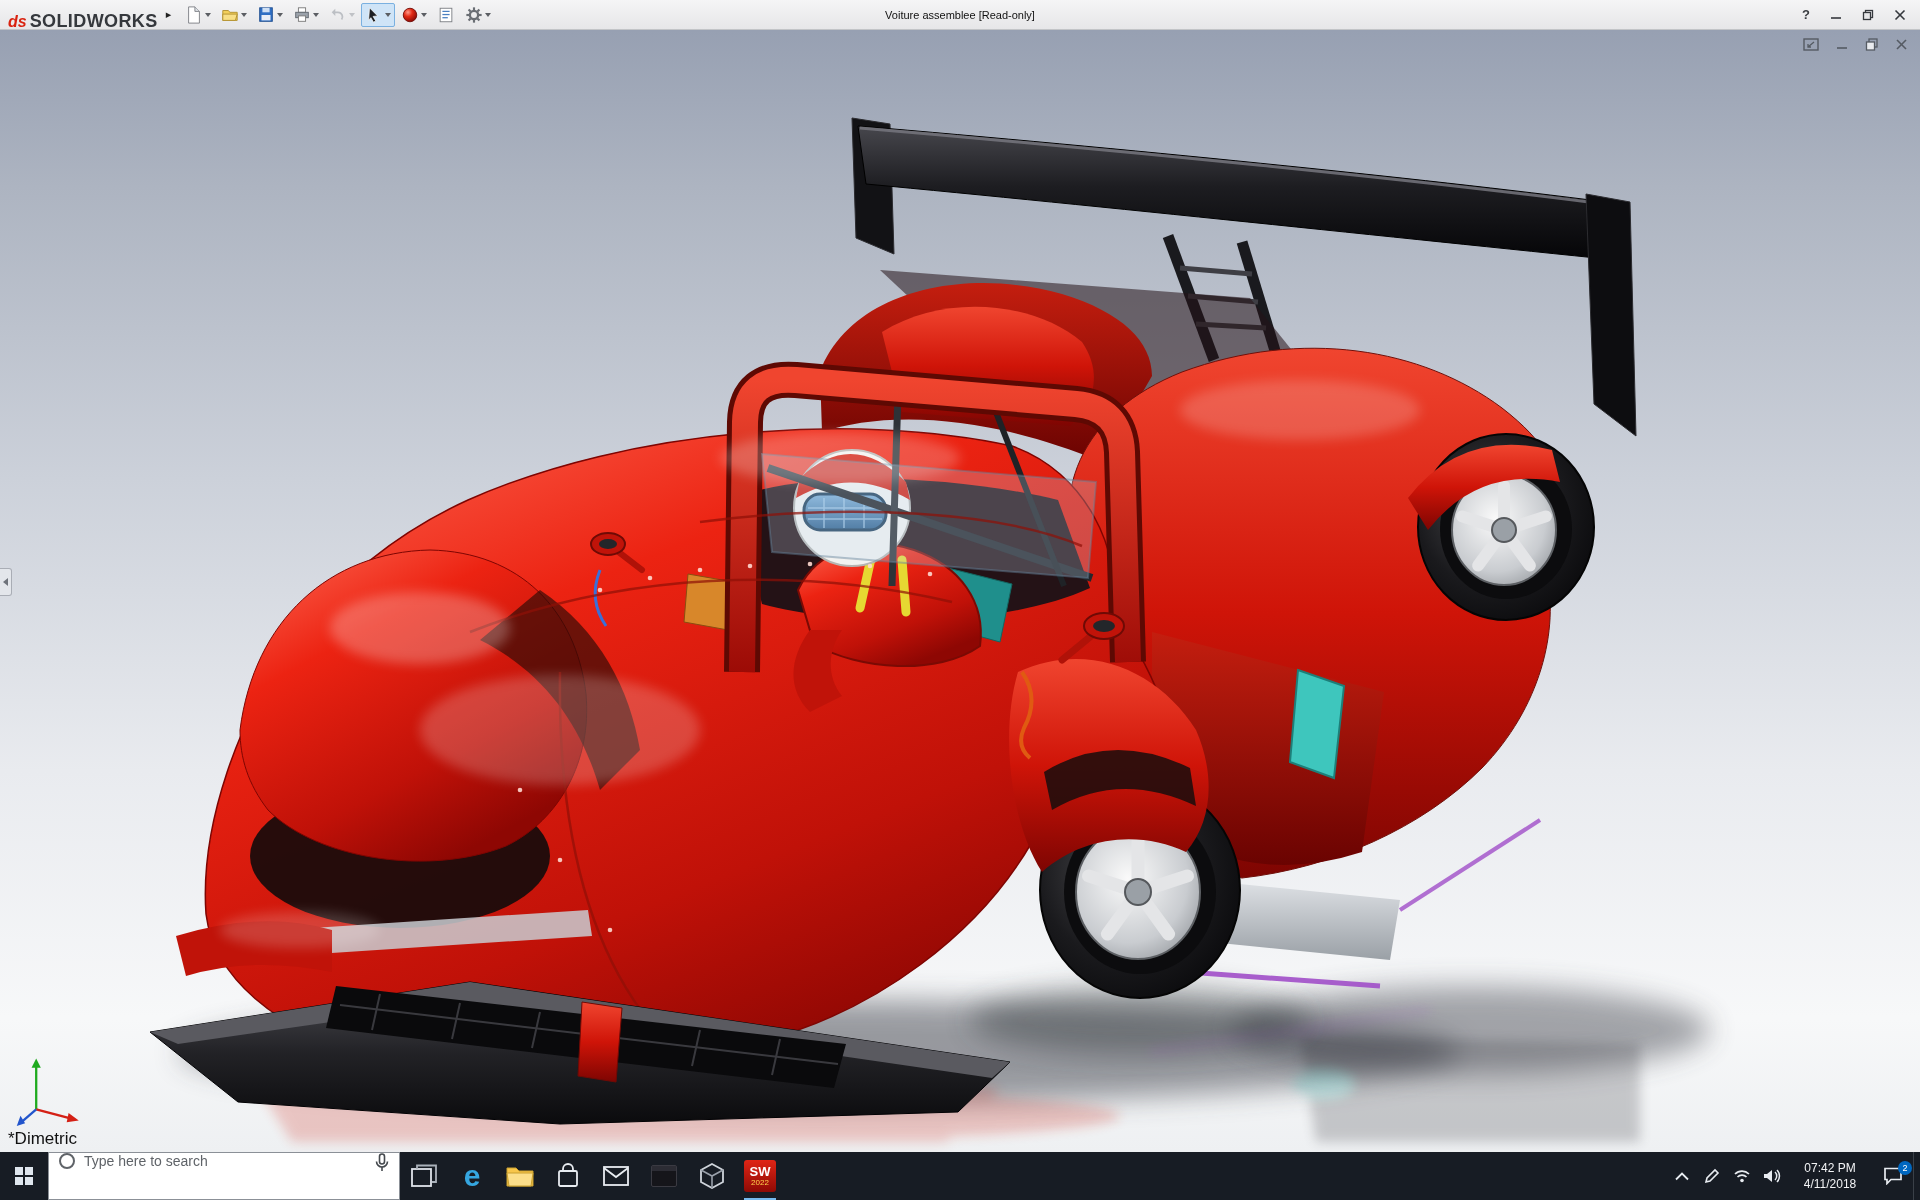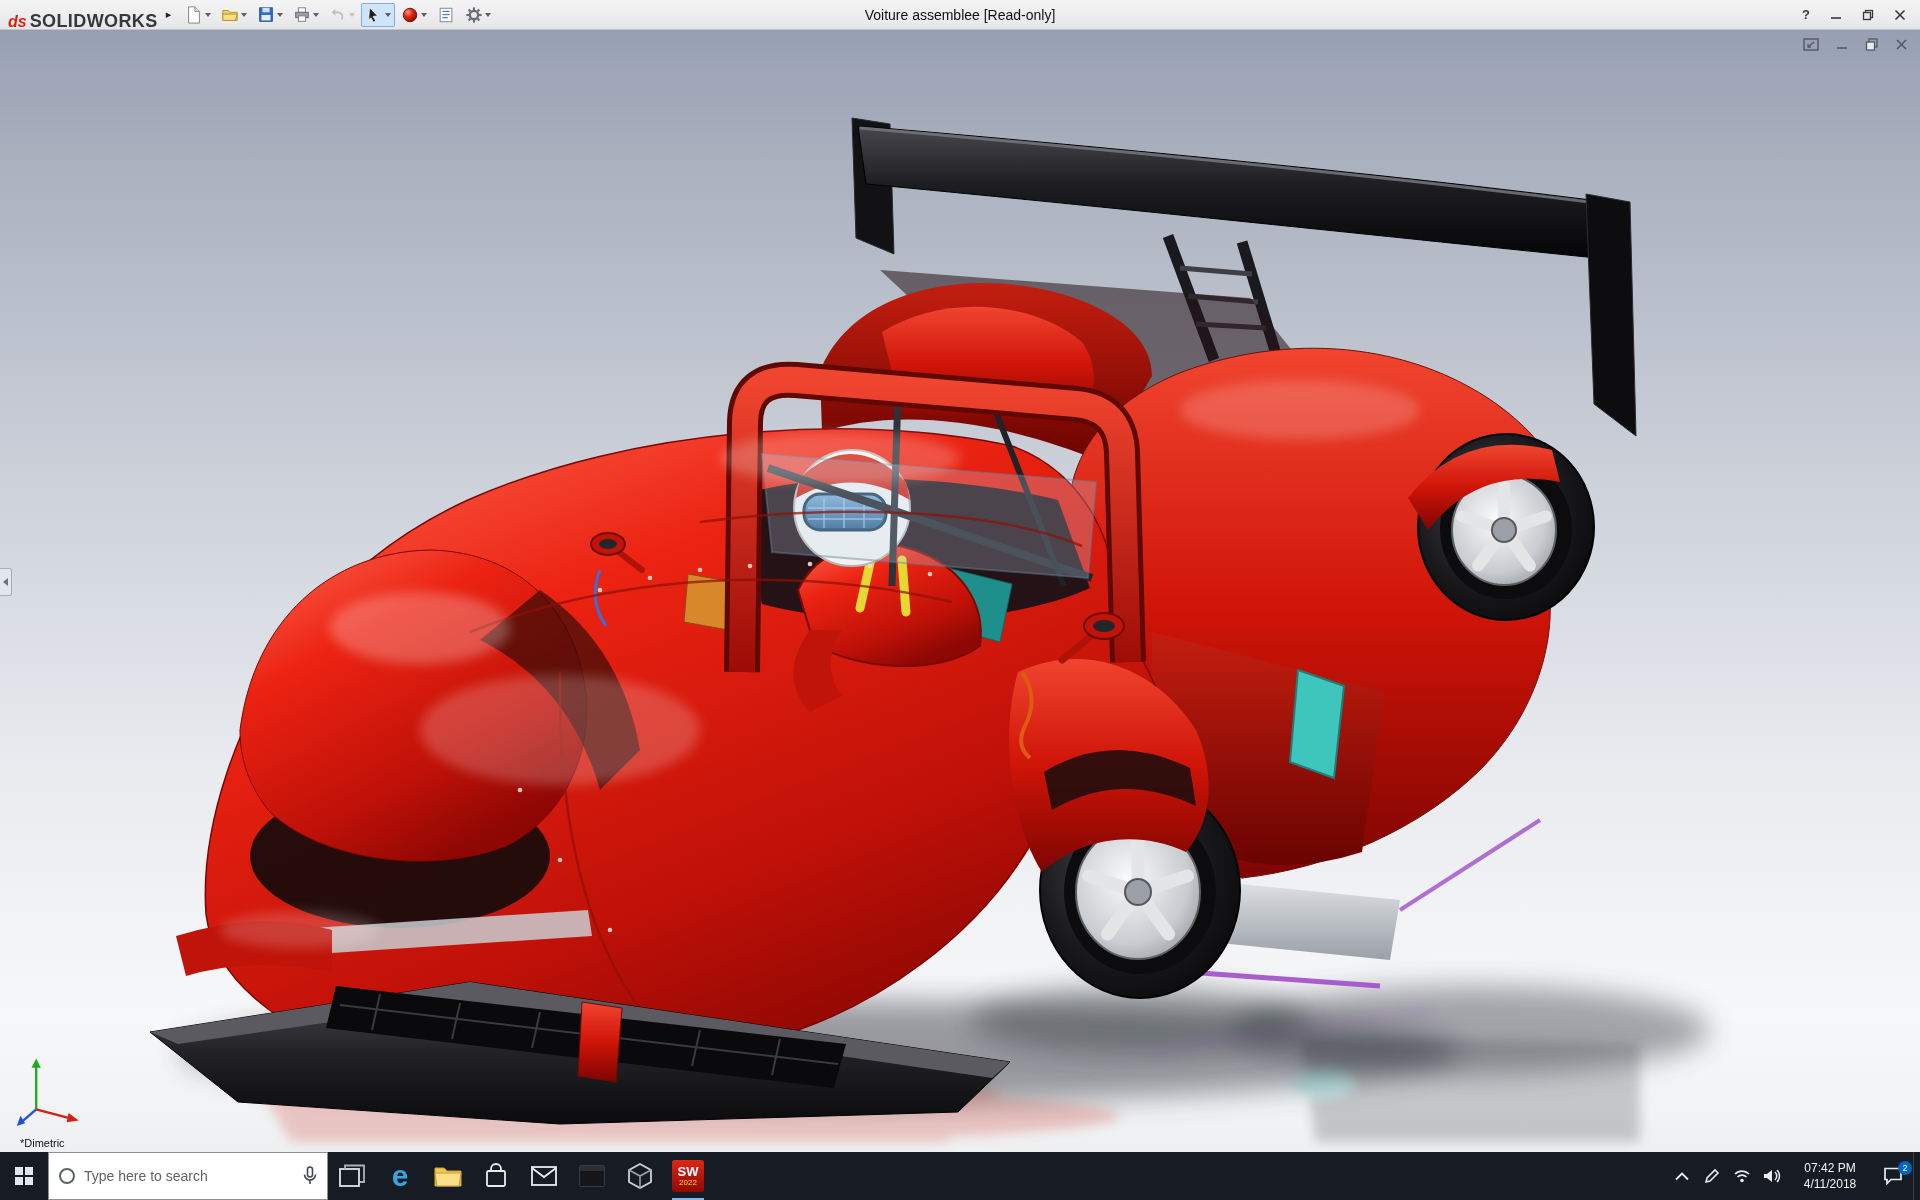--- a/index.html
+++ b/index.html
@@ -12,44 +12,44 @@
   .logo{display:flex;align-items:baseline;gap:3px;margin-right:4px;}
   .logo .ds{color:#d9220f;font-weight:bold;font-style:italic;font-size:16px;margin-top:16px;}
   .logo .sw{font-weight:bold;color:#35383d;font-size:18px;letter-spacing:.4px;}
   .flyout{font-size:11px;color:#222;background:none;border:none;margin:0 10px 0 4px;cursor:pointer;}
   .toolbar{display:flex;align-items:center;gap:2px;}
   .tb{display:flex;align-items:center;gap:2px;background:none;border:1px solid transparent;padding:2px 3px;border-radius:2px;cursor:pointer;}
   .tb.active{background:#cfe4f7;border-color:#7ab0e0;}
   .tb .caret{width:0;height:0;border-left:3.5px solid transparent;border-right:3.5px solid transparent;border-top:4px solid #5b5e63;}
   .tb.disabled .caret{border-top-color:#c0c2c6;}
   .tb svg{display:block;}
-  .tbar-title{position:absolute;left:50%;transform:translateX(-50%);font-size:14px;color:#111;white-space:nowrap;}
+  .tbar-title{position:absolute;left:50%;transform:translateX(-50%);font-size:11px;color:#111;white-space:nowrap;}
   .winctl{margin-left:auto;display:flex;align-items:center;gap:20px;padding-right:6px;}
   .winctl .help{font-size:13px;font-weight:bold;color:#3a3d42;background:none;border:none;cursor:pointer;}
   .winctl button{background:none;border:none;cursor:pointer;display:flex;align-items:center;}
 
   
   .viewport{position:absolute;top:30px;left:0;width:1920px;height:1122px;
     background:linear-gradient(180deg,#97a0b2 0%,#adb4c1 14%,#ccd1da 40%,#e9ebef 66%,#f7f8f9 88%,#eef0f2 100%);}
   .viewport>svg.scene{position:absolute;inset:0;width:100%;height:100%;}
   .docctl{position:absolute;top:8px;right:12px;display:flex;gap:16px;z-index:5;}
   .docctl button{background:none;border:none;cursor:pointer;padding:0;display:flex;}
   .panel-tab{position:absolute;left:0;top:538px;width:12px;height:28px;background:#e3e6eb;border:1px solid #a9adb5;
     border-left:none;border-radius:0 3px 3px 0;display:flex;align-items:center;justify-content:center;cursor:pointer;z-index:5;}
   .panel-tab i{width:0;height:0;border-top:4px solid transparent;border-bottom:4px solid transparent;border-right:5px solid #6e737b;}
-  .view-label{position:absolute;left:20px;bottom:3px;font-size:11px;color:#101010;z-index:5;}
+  .view-label{position:absolute;left:8px;bottom:3px;font-size:17px;color:#101010;z-index:5;}
   .triad{position:absolute;left:14px;bottom:24px;width:74px;height:78px;z-index:5;}
 
   
   .taskbar{position:absolute;left:0;bottom:0;width:1920px;height:48px;background:#171c24;display:flex;align-items:stretch;z-index:40;}
   .tile{width:48px;display:flex;align-items:center;justify-content:center;background:none;border:none;cursor:pointer;position:relative;}
   .tile.running::after{content:"";position:absolute;left:8px;right:8px;bottom:0;height:2.5px;background:#76b9ed;}
   .win-logo{display:grid;grid-template-columns:8px 8px;grid-template-rows:8px 8px;gap:1.5px;transform:rotate(0deg);}
   .win-logo div{background:#dfe6ee;}
-  .searchbox{width:280px;background:#ffffff;border:1px solid #8b9097;display:flex;align-items:center;padding:0 10px;gap:9px;}
+  .searchbox{width:352px;background:#ffffff;border:1px solid #8b9097;display:flex;align-items:flex-start;padding:0 10px;gap:9px;}
   .cortana-ring{width:16px;height:16px;border:2px solid #5f6368;border-radius:50%;flex:0 0 auto;}
   .searchbox input{flex:1;border:none;outline:none;background:transparent;font-size:14px;color:#222;font-family:inherit;}
   .searchbox input::placeholder{color:#5f6368;}
   .edge-letter{font-size:30px;font-weight:bold;color:#35a6e0;line-height:1;}
   .console-ic{width:26px;height:22px;background:#15151a;border:1px solid #3a3a42;border-radius:2px;position:relative;}
   .console-ic::before{content:"";position:absolute;top:0;left:0;right:0;height:5px;background:#2c2c34;}
   .sw-tile{width:32px;height:32px;border-radius:3px;background:linear-gradient(#e02516,#8e0a04);display:flex;flex-direction:column;
     align-items:center;justify-content:center;line-height:1;}
   .sw-tile .t1{color:#fff;font-weight:bold;font-size:13px;}
   .sw-tile .t2{color:#ffd34d;font-size:8px;margin-top:1px;}

